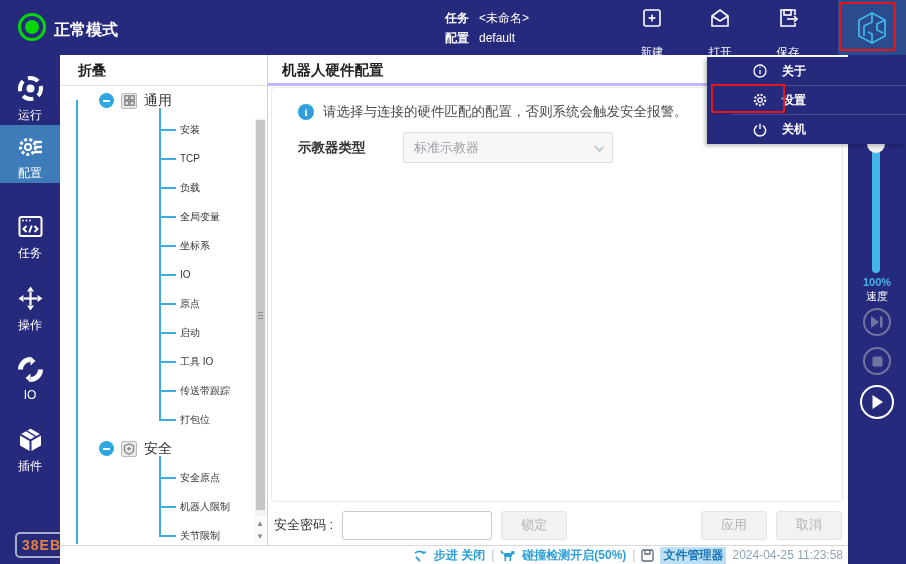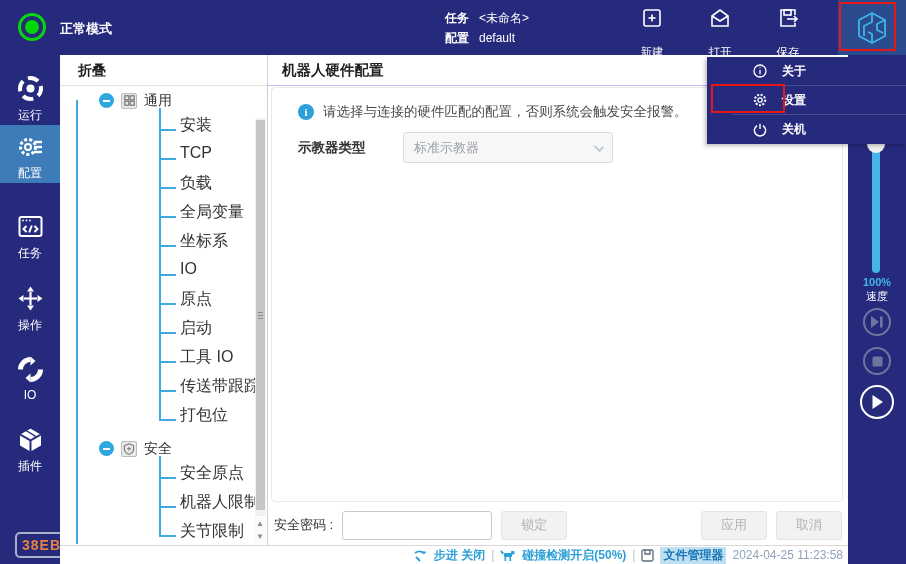--- a/index.html
+++ b/index.html
@@ -4,21 +4,21 @@
 <style>
   html,body{margin:0;padding:0;background:#fff;}
   *{box-sizing:border-box;}
   #app{position:relative;width:906px;height:564px;overflow:hidden;
        font-family:"Liberation Sans","DejaVu Sans",sans-serif;background:#fff;}
 
   
   .topbar{position:absolute;left:0;top:0;width:906px;height:55px;background:#262a7d;color:#fff;}
   .mode-dot{position:absolute;left:18px;top:13px;width:28px;height:28px;border:3px solid #07d507;border-radius:50%;}
   .mode-dot::after{content:"";position:absolute;left:50%;top:50%;width:14px;height:14px;margin:-7px 0 0 -7px;background:#07d507;border-radius:50%;}
-  .mode-label{position:absolute;left:60px;top:20px;font-size:13px;font-weight:bold;}
+  .mode-label{position:absolute;left:54px;top:20px;font-size:16px;font-weight:bold;}
   .task-info{position:absolute;left:445px;top:8px;font-size:12px;}
   .task-info .row{display:flex;gap:10px;height:20px;align-items:center;}
   .task-info .lbl{font-weight:bold;}
   .top-btns{position:absolute;left:626px;top:6px;display:flex;gap:16px;}
   .top-btn{width:52px;display:flex;flex-direction:column;align-items:center;gap:15px;cursor:pointer;}
   .top-btn .tlabel{font-size:11.5px;}
   .logo-tile{position:absolute;right:0;top:0;width:68px;height:55px;background:#2c4a8e;display:flex;align-items:center;justify-content:center;}
 
   
   .red-box{position:absolute;border:2px solid #e61717;z-index:60;}
@@ -47,31 +47,31 @@
   .outer-vline{position:absolute;left:16px;top:14px;width:2px;height:444px;background:#3fa9e0;}
   .root-row{position:relative;display:flex;align-items:center;height:29px;padding-left:9px;gap:7px;cursor:pointer;}
   .collapse-circle{width:15px;height:15px;border-radius:50%;background:#2ea6e0;display:flex;align-items:center;justify-content:center;flex:none;z-index:1;}
   .collapse-circle::after{content:"";width:7px;height:2px;background:#fff;}
   .node-icon{width:16px;height:16px;flex:none;display:flex;align-items:center;justify-content:center;background:#e8e8e8;border:1px solid #bbb;border-radius:2px;}
   .root-label{font-size:14px;color:#333;}
   .children{position:relative;}
   .child-vline{position:absolute;left:69px;top:-7px;width:2px;background:#3fa9e0;}
   .vline-general{height:312px;}
   .vline-safety{height:80px;}
-  .child-row{position:relative;height:29px;display:flex;padding-left:90px;font-size:16px;color:#333;cursor:pointer;}
+  .child-row{position:relative;height:29px;display:flex;align-items:center;padding-left:90px;font-size:10px;color:#333;cursor:pointer;}
   .child-row::before{content:"";position:absolute;left:69px;top:14px;width:17px;height:2px;background:#3fa9e0;}
   .tree-scroll{position:absolute;right:1px;top:32px;width:11px;height:398px;background:#f2f2f2;}
   .tree-thumb{position:absolute;left:1px;top:2px;width:9px;height:390px;background:#c6c6c6;}
   .tree-thumb::after{content:"";position:absolute;left:2px;right:2px;top:50%;height:1px;background:#8a8a8a;box-shadow:0 -3px 0 #8a8a8a,0 3px 0 #8a8a8a;}
   .tree-scrollbtns{position:absolute;right:1px;bottom:1px;width:12px;display:flex;flex-direction:column;}
   .scroll-btn{height:13px;display:flex;align-items:center;justify-content:center;color:#8a8a8a;font-size:8px;background:#fafafa;cursor:pointer;}
 
   
   .main-panel{position:absolute;left:268px;top:55px;width:580px;height:490px;background:#fff;}
-  .main-title{height:31px;line-height:30px;padding-left:14px;font-size:14.5px;font-weight:bold;color:#222;border-bottom:1px solid #c4b5fd;}
+  .main-title{height:31px;line-height:30px;padding-left:14px;font-size:14.5px;font-weight:bold;color:#222;border-bottom:3px solid #c4b5fd;}
   .content-box{position:absolute;left:3px;top:32px;width:572px;height:415px;border:1px solid #eaeaea;border-radius:4px;}
   .info-row{position:absolute;left:30px;top:48px;display:flex;align-items:center;gap:9px;}
   .info-icon{width:16px;height:16px;border-radius:50%;background:#2e9fd8;color:#fff;font-size:11px;font-weight:bold;
              display:flex;align-items:center;justify-content:center;font-family:"Liberation Serif",serif;}
   .info-text{font-size:13.5px;color:#4a4a4a;}
   .form-row{position:absolute;left:30px;top:77px;display:flex;align-items:center;}
   .form-label{font-size:13.5px;font-weight:bold;color:#333;width:105px;}
   .pendant-select{position:relative;width:210px;height:31px;background:#f7f7f7;border:1px solid #dcdcdc;border-radius:3px;
                   line-height:29px;padding-left:10px;font-size:13px;color:#9aa0a6;}
   .sel-chevron{position:absolute;right:9px;top:12px;width:8px;height:8px;border-right:2px solid #b9c6d2;border-bottom:2px solid #b9c6d2;transform:rotate(45deg) scale(1,.8);transform-origin:center;margin-top:-2px;}

